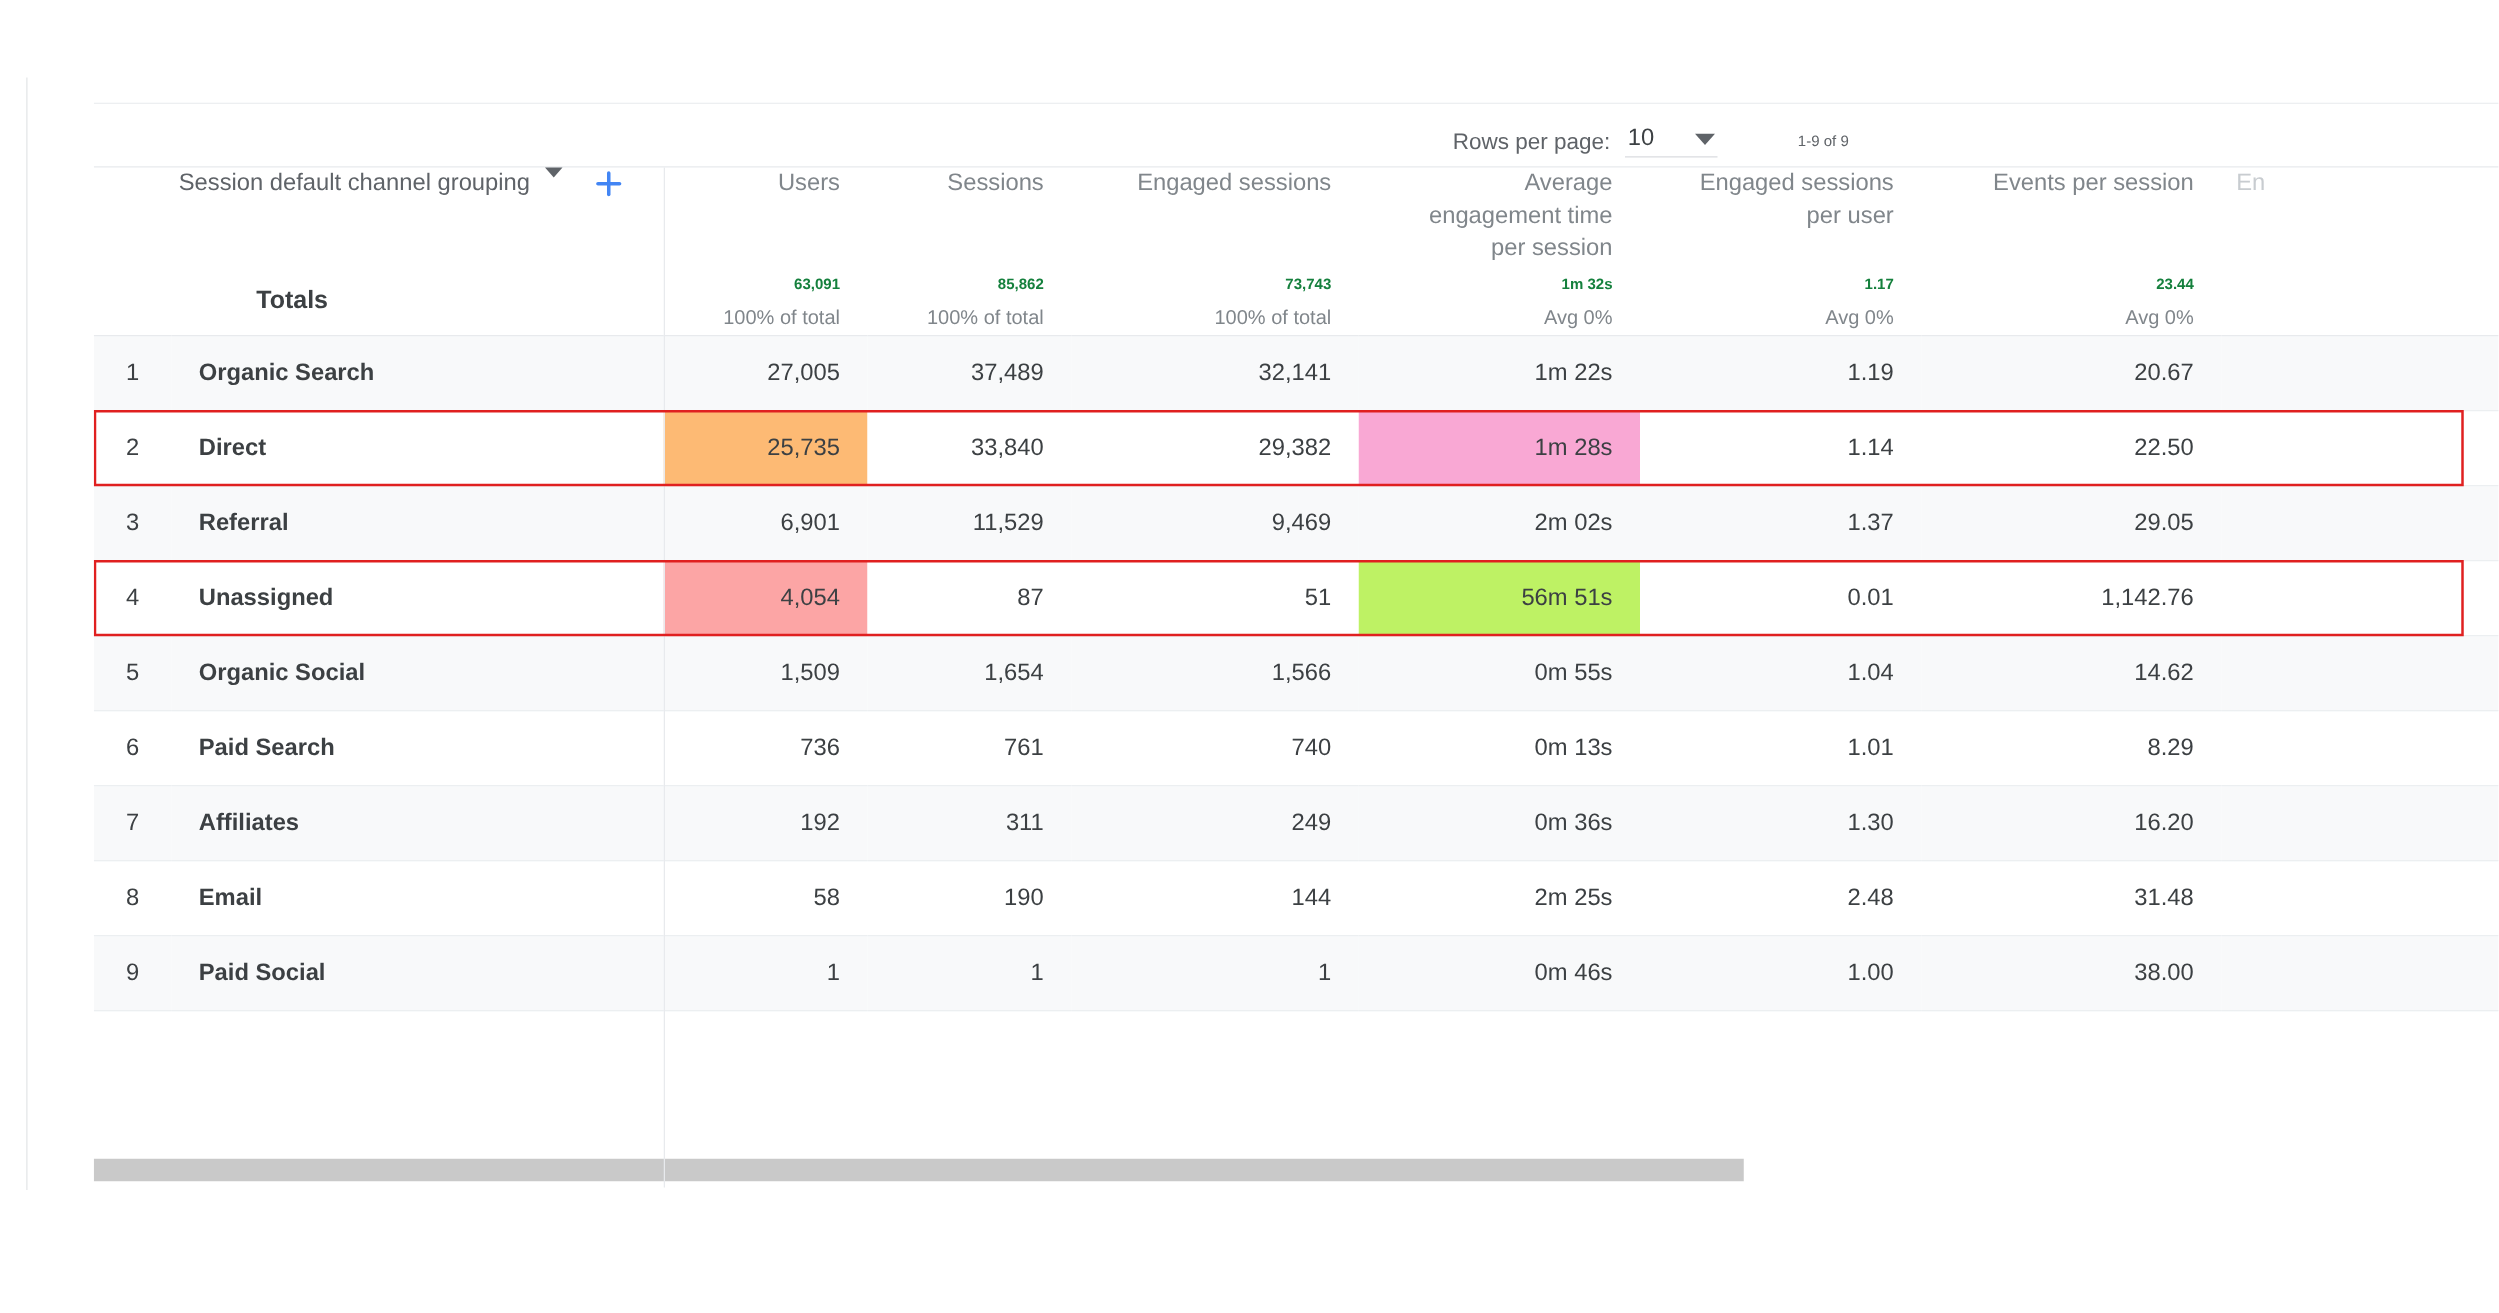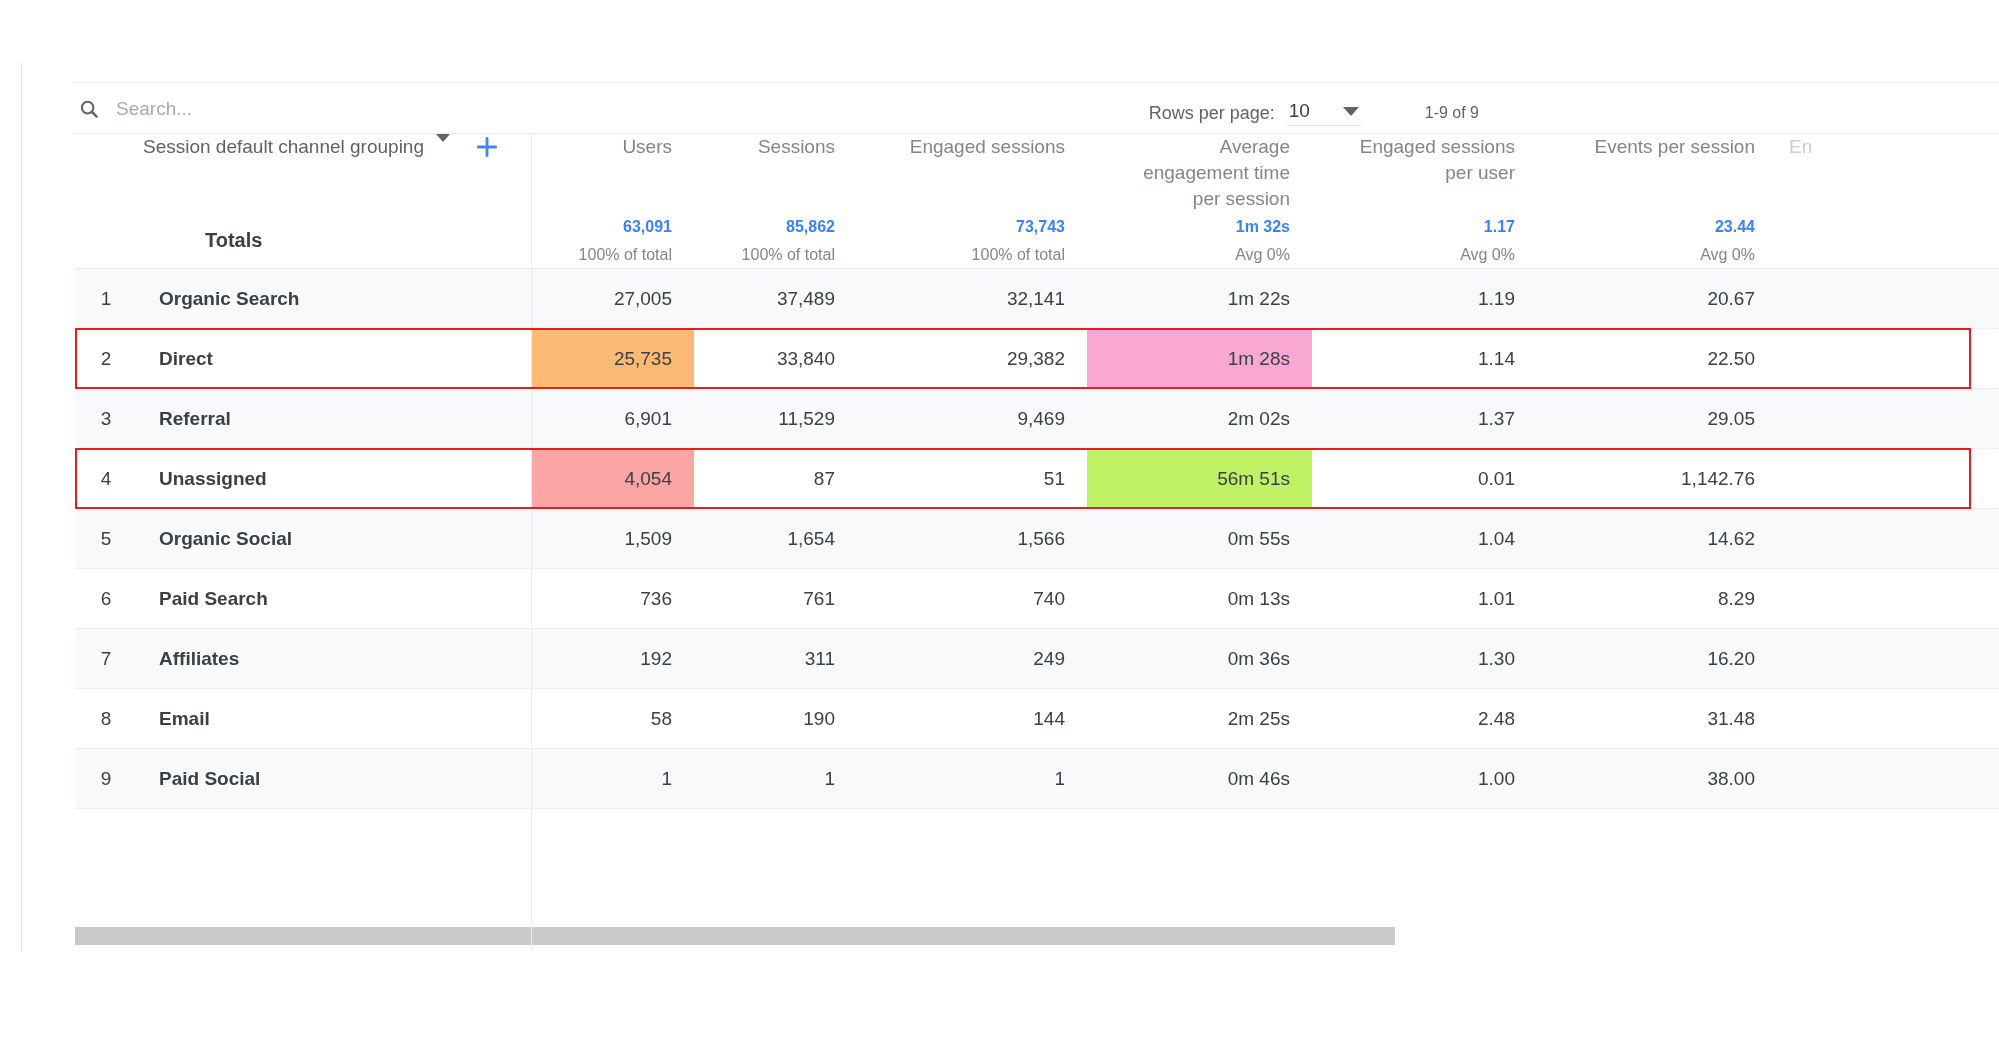--- a/index.html
+++ b/index.html
@@ -53,21 +53,21 @@
     border-bottom: 1px solid #dadce0; padding: 0 2px 3px 2px;
     min-width: 74px; justify-content: space-between;
   }
   .rows-value { font-size: 19px; color: #3c4043; }
   .caret-down {
     width: 0; height: 0;
     border-left: 8px solid transparent;
     border-right: 8px solid transparent;
     border-top: 9px solid #5f6368;
   }
-  .range-label { margin-left: 64px; color: #5f6368; font-size: 16px; }
+  .range-label { margin-left: 64px; color: #5f6368; font-size: 12px; }
 
   
   table.gtable {
     border-collapse: collapse; table-layout: fixed;
     width: 1924px;
   }
   table.gtable td, table.gtable th { padding: 0; }
 
   .col-idx   { width: 62px; }
   .col-dim   { width: 394px; }
@@ -108,21 +108,21 @@
   .totals-row td {
     padding-top: 14px; padding-bottom: 18px;
     border-bottom: 1px solid #e8eaed;
     vertical-align: middle;
   }
   .totals-label {
     text-align: left; padding-left: 68px !important;
     font-size: 20px; font-weight: 700; color: #3c4043;
   }
   .totals-val { text-align: right; padding-right: 22px !important; }
-  .tv-num { font-size: 16px; font-weight: 700; color: #3b82f6; line-height: 30px; }
+  .tv-num { font-size: 12px; font-weight: 700; color: #15803d; line-height: 30px; }
   .tv-sub { font-size: 16px; color: #80868b; line-height: 26px; }
 
   .data-row td {
     height: 60px;
     font-size: 19px; color: #3c4043;
     border-bottom: 1px solid #eceff1;
     vertical-align: middle;
   }
   .data-row.alt td { background: #f8f9fa; }
   .cell-idx { text-align: center; color: #5f6368; font-size: 19px; }
@@ -150,27 +150,20 @@
 <body>
 
 <div class="page">
 
   <div class="left-gutter"></div>
 
   <div class="report">
 
     <div class="toolbar">
 
-      <div class="search-wrap">
-        <svg class="search-icon" viewBox="0 0 24 24">
-          <path fill="none" stroke="#5f6368" stroke-width="2.2" d="M10.5 4.2a6.3 6.3 0 1 0 0 12.6 6.3 6.3 0 0 0 0-12.6z"></path>
-          <line x1="15.2" y1="15.2" x2="20.3" y2="20.3" stroke="#5f6368" stroke-width="2.6" stroke-linecap="round"></line>
-        </svg>
-        <input class="search-input" type="text" placeholder="Search..." value="" style="">
-      </div>
 
       <div class="pager">
         <span class="pager-label">Rows per page:</span>
         <div class="rows-select">
           <span class="rows-value">10</span>
           <span class="caret-down"></span>
         </div>
         <span class="range-label">1-9 of 9</span>
       </div>
     </div>

